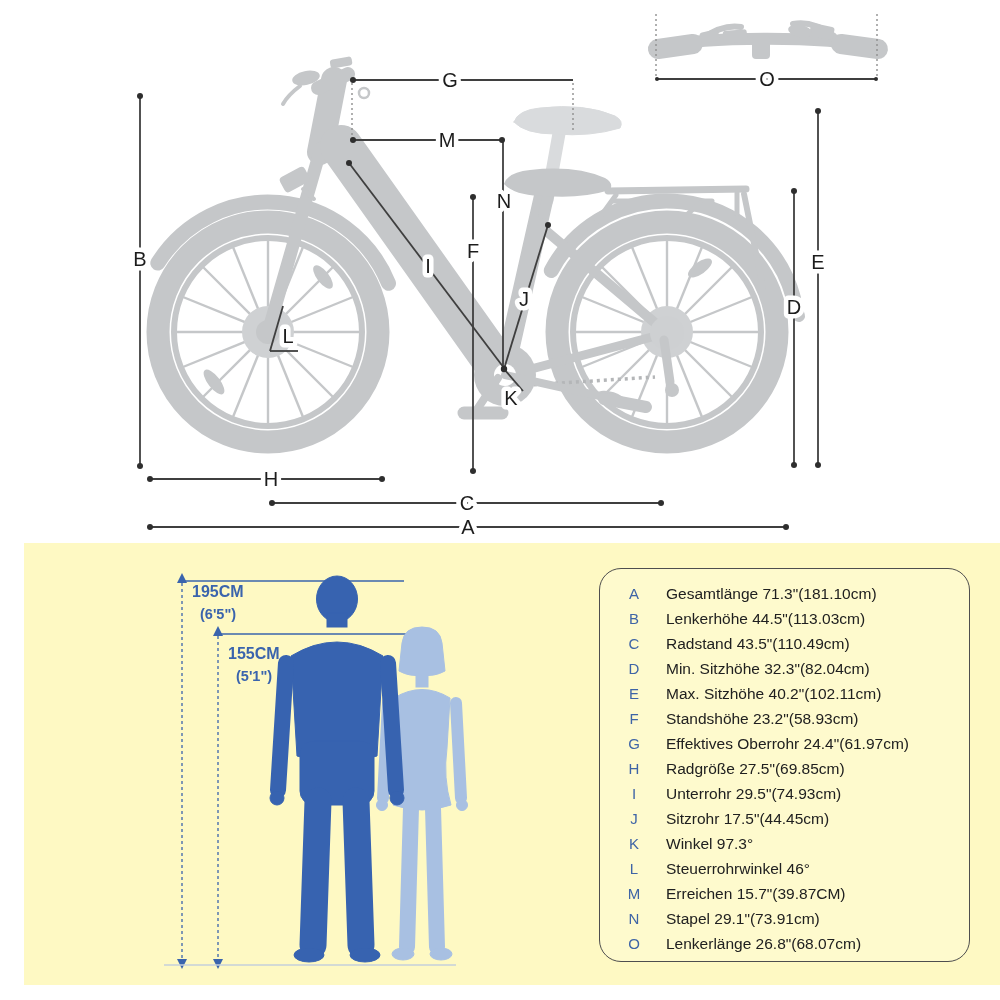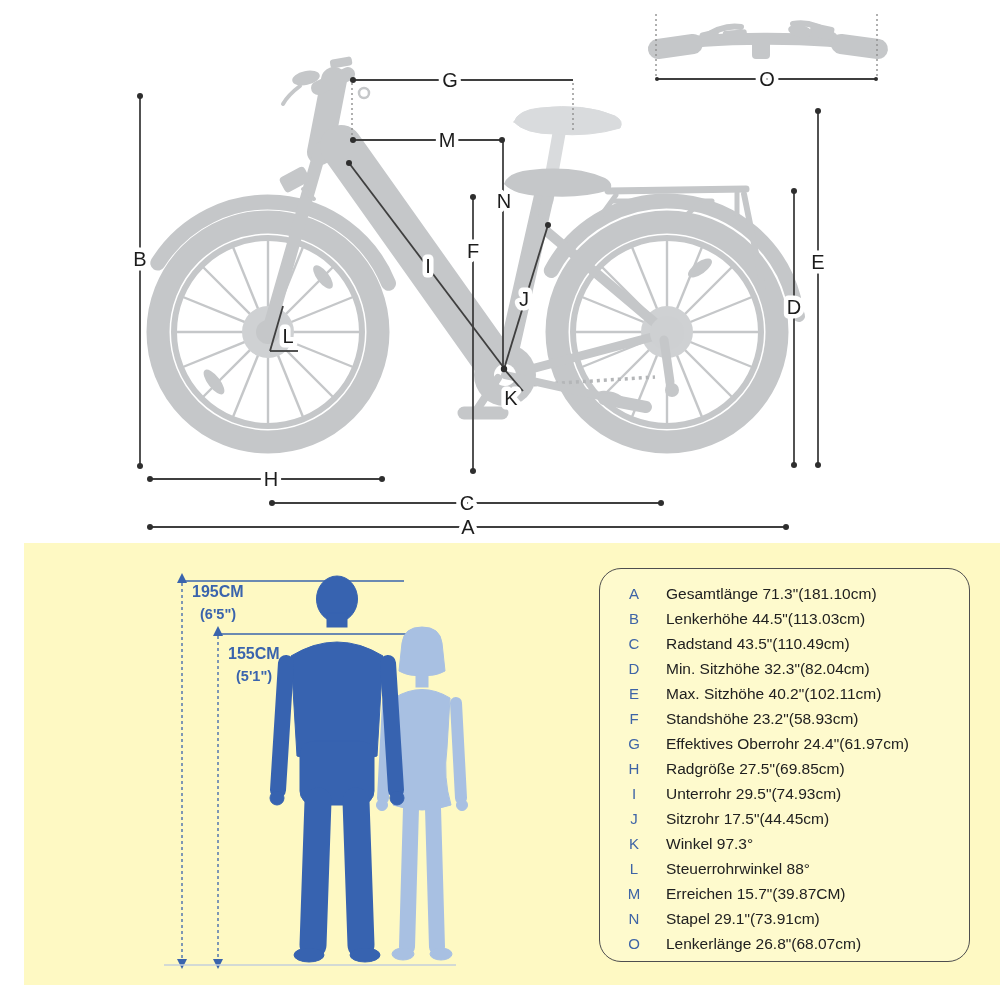--- a/index.html
+++ b/index.html
@@ -312,21 +312,21 @@
       <div class="specRow">
           <span class="specLetter">J</span>
           <span class="specText">Sitzrohr 17.5"(44.45cm)</span>
         </div>
       <div class="specRow">
           <span class="specLetter">K</span>
           <span class="specText">Winkel 97.3°</span>
         </div>
       <div class="specRow">
           <span class="specLetter">L</span>
-          <span class="specText">Steuerrohrwinkel 88°</span>
+          <span class="specText">Steuerrohrwinkel 46°</span>
         </div>
       <div class="specRow">
           <span class="specLetter">M</span>
           <span class="specText">Erreichen 15.7"(39.87CM)</span>
         </div>
       <div class="specRow">
           <span class="specLetter">N</span>
           <span class="specText">Stapel 29.1"(73.91cm)</span>
         </div>
       <div class="specRow">

